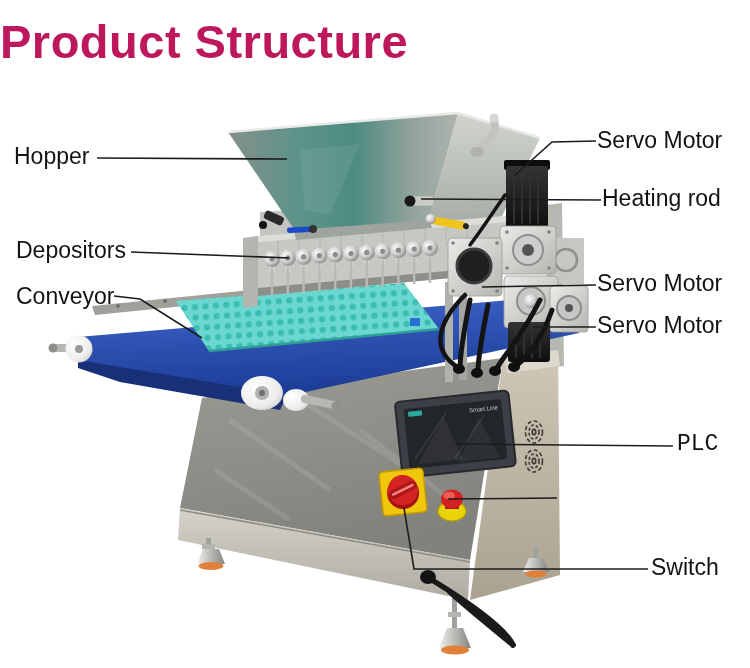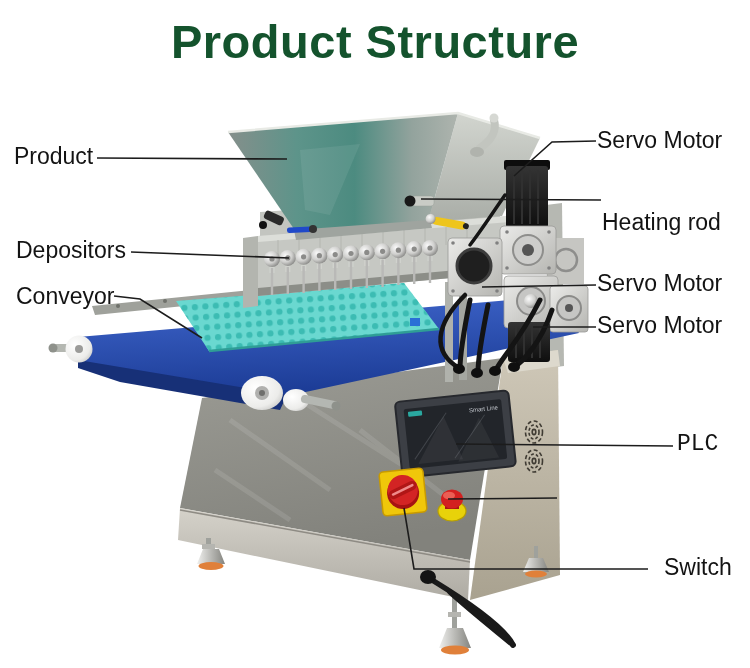--- a/index.html
+++ b/index.html
@@ -6,44 +6,44 @@
   #canvas{
     position:relative;
     width:750px;height:668px;
     background:#ffffff;
     overflow:hidden;
     font-family:"Liberation Sans",sans-serif;
   }
   #machine-svg{position:absolute;left:0;top:0;}
   .page-title{
     position:absolute;left:0;right:0;top:14px;
-    text-align:center;
+    text-align:left;
     font-family:"Liberation Sans","DejaVu Sans",sans-serif;
     font-weight:bold;
     font-size:47px;
     letter-spacing:0.5px;
-    color:#14532d;
+    color:#be185d;
   }
   .part-label{
     position:absolute;
     font-size:23px;
     color:#131313;
     white-space:nowrap;
     line-height:1.1;
   }
   .lbl-hopper{left:14px;top:144px;}
   .lbl-depositors{left:16px;top:238px;}
   .lbl-conveyor{left:16px;top:284px;}
   .lbl-servo-top{left:597px;top:128px;}
-  .lbl-heating{left:602px;top:186px;margin-top:24px;}
+  .lbl-heating{left:602px;top:186px;}
   .lbl-servo-mid{left:597px;top:271px;}
   .lbl-servo-low{left:597px;top:313px;}
   .lbl-plc{left:677px;top:432px;font-family:Liberation Mono, monospace;}
   .lbl-emergency{left:560px;top:484px;}
-  .lbl-switch{left:651px;top:555px;margin-left:13px;}
+  .lbl-switch{left:651px;top:555px;}
 </style>
 </head>
 <body>
 
 <div id="canvas">
 
   <svg id="machine-svg" width="750" height="668" viewBox="0 0 750 668">
     <defs>
       <radialGradient id="capGrad" cx="35%" cy="35%" r="75%">
         <stop offset="0%" stop-color="#fafafa"></stop>
@@ -396,21 +396,21 @@
       <line x1="596" y1="285" x2="482" y2="287"></line>
       <line x1="596" y1="327" x2="533" y2="327"></line>
       <line x1="673" y1="446" x2="456" y2="444"></line>
       <line x1="557" y1="498" x2="448" y2="499"></line>
       <polyline points="648,569 414,569 404,508"></polyline>
     </g>
   </svg>
 
   <div class="page-title">Product Structure</div>
 
-  <div class="part-label lbl-hopper">Product</div>
+  <div class="part-label lbl-hopper">Hopper</div>
   <div class="part-label lbl-depositors">Depositors</div>
   <div class="part-label lbl-conveyor">Conveyor</div>
   <div class="part-label lbl-servo-top">Servo Motor</div>
   <div class="part-label lbl-heating">Heating rod</div>
   <div class="part-label lbl-servo-mid">Servo Motor</div>
   <div class="part-label lbl-servo-low">Servo Motor</div>
   <div class="part-label lbl-plc">PLC</div>
   <div class="part-label lbl-switch">Switch</div>
 </div>
 

